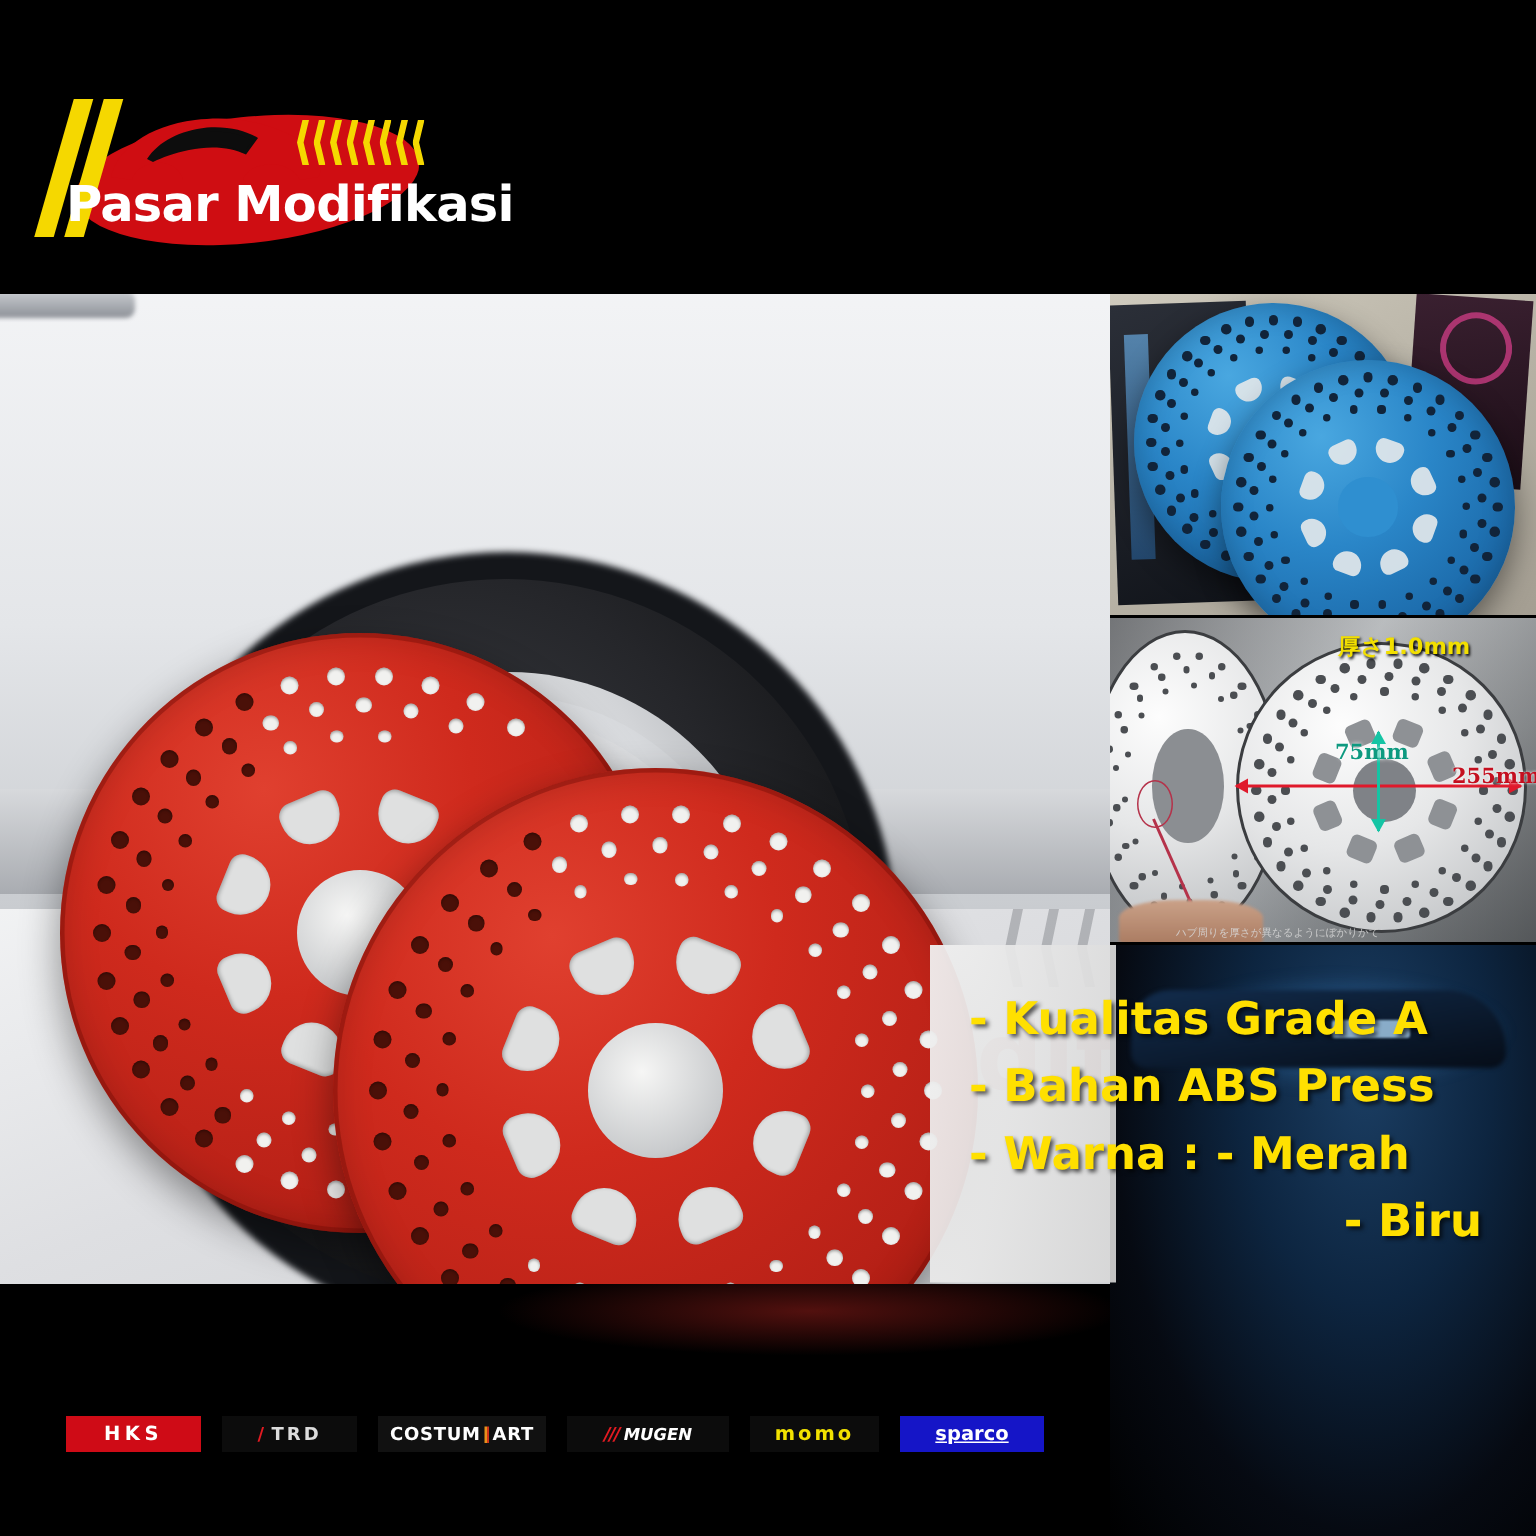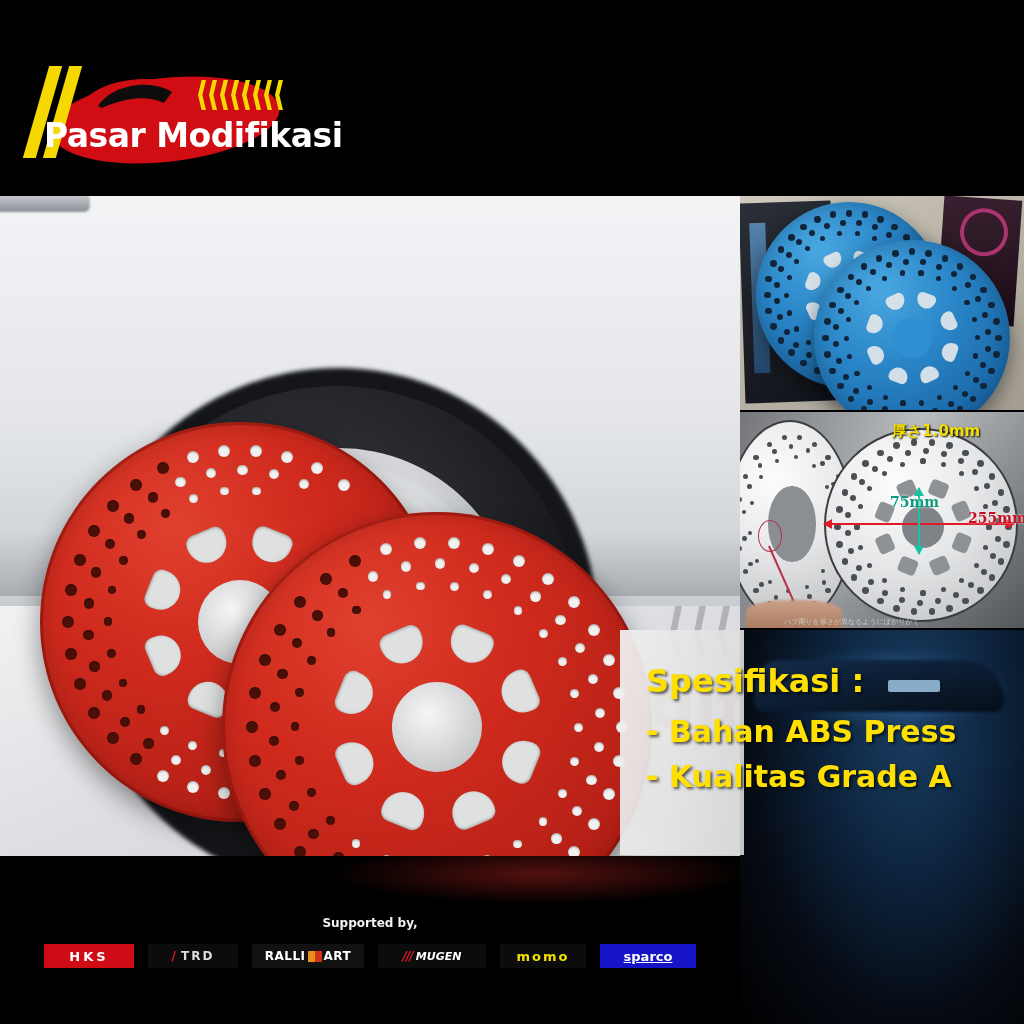--- a/index.html
+++ b/index.html
@@ -767,37 +767,37 @@
   <div class="panel panel-spec">
     <div class="spec-bg"></div>
     <div class="car-glow"></div>
     <div class="car-shape"></div>
     <div class="car-plate"></div>
   </div>
 
   <div class="spec-strip"></div>
 
   <div class="spec-text">
-    <div class="spec-title">Spesifikasi :</div>
+    <div class="spec-line">- Kualitas Grade A</div>
     <div class="spec-line">- Bahan ABS Press</div>
-    <div class="spec-line">- Kualitas Grade A</div>
+    <div class="spec-line">- Warna :  - Merah</div>
+    <div class="spec-sub">- Biru</div>
   </div>
 
   <div class="footer">
     <div class="footer-glow"></div>
-    <div class="supported">Supported by,</div>
 
     <div class="sponsors">
       <div class="sp sp-hks">HKS</div>
       <div class="sp sp-trd">
         <span class="slash">/</span>
           <span>TRD</span>
       </div>
       <div class="sp sp-ralli">
-        <span>RALLI</span>
+        <span>COSTUM</span>
           <span class="bar"></span>
           <span>ART</span>
       </div>
       <div class="sp sp-mugen">
         <span class="mred">///</span>
           <span>MUGEN</span>
       </div>
       <div class="sp sp-momo">momo</div>
       <div class="sp sp-sparco">sparco</div>
     </div>

